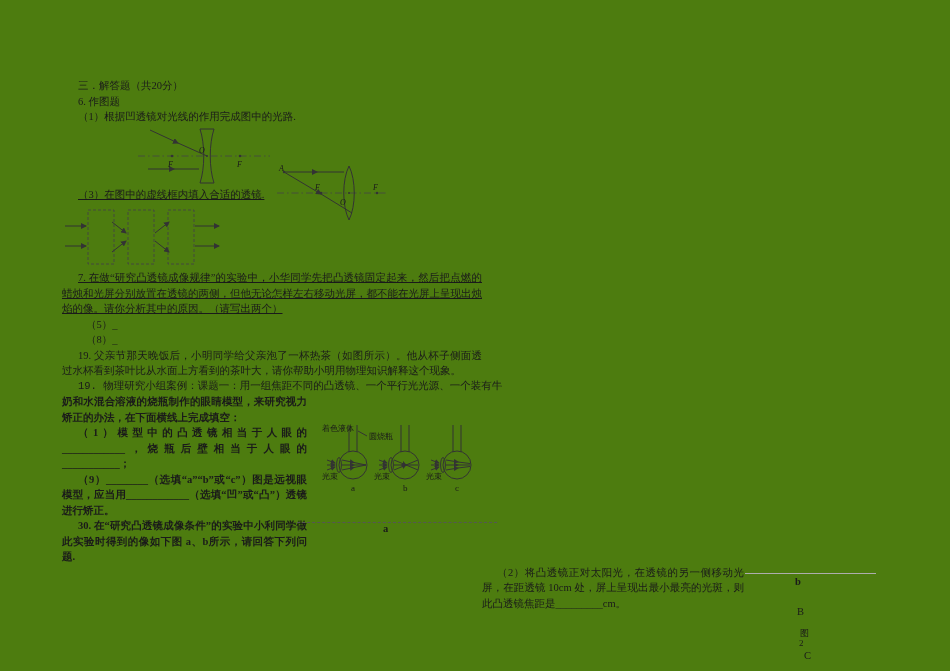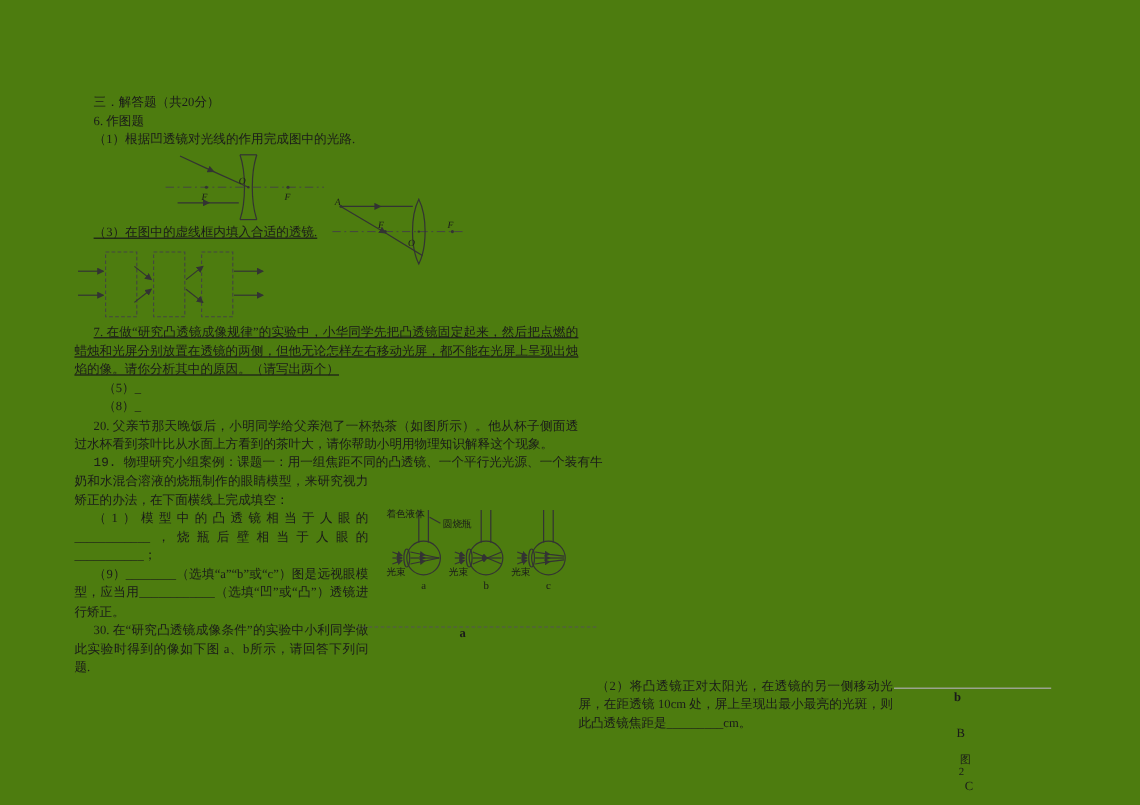--- a/index.html
+++ b/index.html
@@ -5,21 +5,21 @@
   html,body{margin:0;padding:0;background:#ffffff;}
   .page{position:relative;width:950px;height:671px;background:#4d7c0f;overflow:hidden;
         font-family:"Liberation Serif","DejaVu Serif",serif;color:#1a1a1a;font-size:10.5px;}
   .col-left{position:absolute;left:62px;top:78px;width:420px;line-height:15.5px;}
   .col-right{position:absolute;left:482px;top:78px;width:410px;line-height:15.5px;}
   p.t{margin:0;text-align:justify;}
   .ind{text-indent:16px;}
   .ind15{text-indent:15px;}
   .ind24{text-indent:24px;}
   .nowrap{white-space:nowrap;font-family:Liberation Mono, monospace;}
-  .w245{width:245px;}
+  .w245{width:245px;font-weight:bold;}
   .narrow{width:262px;}
   .mb14{margin-bottom:13px;}
   .mt8{margin-top:8px;text-decoration:underline;}
   .fig{line-height:0;}
   .fig-concave{margin:2px 0 2px 74px;}
   .fig-boxes{margin:4px 0 2px 2px;}
   .abs{position:absolute;}
   .rel{position:relative;}
   svg{overflow:visible;}
   .ln{stroke:#333;stroke-width:1;fill:none;}
@@ -114,21 +114,21 @@
         <text class="svgtxt it" x="38" y="26" font-size="8">F</text>
         <text class="svgtxt it" x="96" y="26" font-size="8">F</text>
         <text class="svgtxt it" x="63" y="41" font-size="8">O</text>
       </svg>
     </div>
 
     <p class="t ind mt8">7. 在做“研究凸透镜成像规律”的实验中，小华同学先把凸透镜固定起来，然后把点燃的蜡烛和光屏分别放置在透镜的两侧，但他无论怎样左右移动光屏，都不能在光屏上呈现出烛焰的像。请你分析其中的原因。（请写出两个）</p>
     <p class="t ind24">（5）_</p>
     <p class="t ind24">（8）_</p>
 
-    <p class="t ind mb14">20. 父亲节那天晚饭后，小明同学给父亲泡了一杯热茶（如图所示）。他从杯子侧面透过水杯看到茶叶比从水面上方看到的茶叶大，请你帮助小明用物理知识解释这个现象。</p>
+    <p class="t ind mb14">19. 父亲节那天晚饭后，小明同学给父亲泡了一杯热茶（如图所示）。他从杯子侧面透过水杯看到茶叶比从水面上方看到的茶叶大，请你帮助小明用物理知识解释这个现象。</p>
 
     <div>
       <p class="t ind nowrap">19. 物理研究小组案例：课题一：用一组焦距不同的凸透镜、一个平行光光源、一个装有牛</p>
       <p class="t w245">奶和水混合溶液的烧瓶制作的眼睛模型，来研究视力矫正的办法，在下面横线上完成填空：</p>
       <p class="t ind w245">（1）模型中的凸透镜相当于人眼的____________，烧瓶后壁相当于人眼的___________；</p>
       <p class="t ind w245">（9）________（选填“a”“b”或“c”）图是远视眼模型，应当用____________（选填“凹”或“凸”）透镜进行矫正。</p>
     </div>
 
     <div class="rel">
       <p class="t ind w245">30. 在“研究凸透镜成像条件”的实验中小利同学做此实验时得到的像如下图 a、b所示，请回答下列问题.</p>

